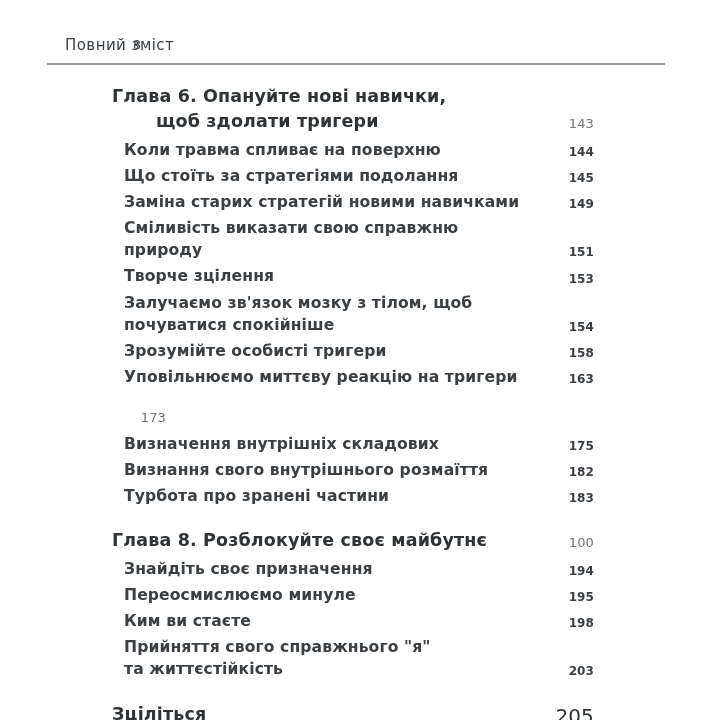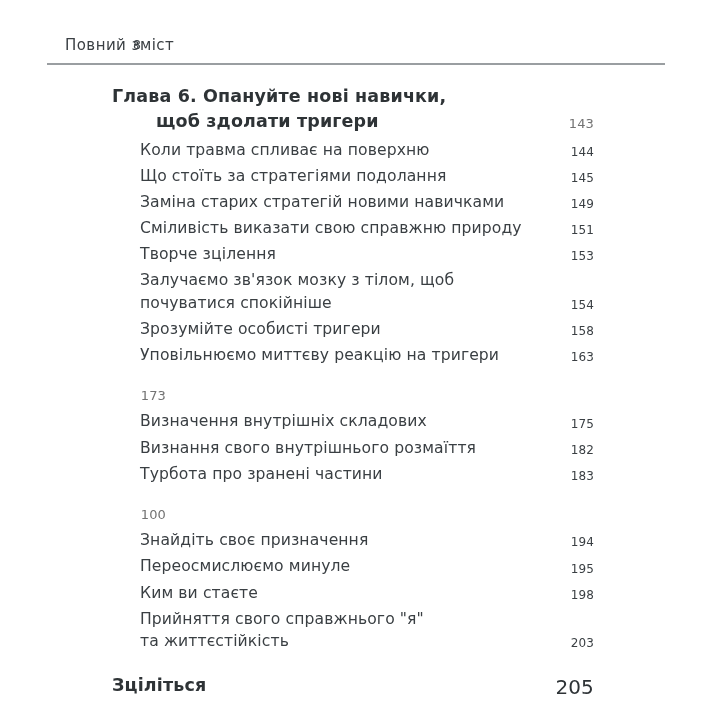--- a/index.html
+++ b/index.html
@@ -114,24 +114,24 @@
   }
   .entry.chapter .num {
     font-weight: normal;
     font-size: 13px;
     color: #737373;
   }
 
   
   .entry.section {
     font-size: 15.6px;
-    font-weight: normal;
+    font-weight: bold;
     letter-spacing: 0.1px;
     color: #3a3f43;
-    margin-left: 28px;
+    margin-left: 12px;
     margin-bottom: 4px;
     align-items: center;
   }
   .entry.section .num {
     font-size: 12px;
     color: #3a3f43;
   }
   .entry.section:last-child {
     margin-bottom: 0;
   }
@@ -213,20 +213,21 @@
           <span class="label">Визнання свого внутрішнього розмаїття</span>
           <span class="num">182</span>
         </div>
         <div class="entry section">
           <span class="label">Турбота про зранені частини</span>
           <span class="num">183</span>
         </div>
       </div>
       <div class="group">
         <div class="entry chapter">
+          <span class="label">Глава 8. Розблокуйте своє майбутнє</span>
           <span class="num">100</span>
         </div>
         <div class="entry section">
           <span class="label">Знайдіть своє призначення</span>
           <span class="num">194</span>
         </div>
         <div class="entry section">
           <span class="label">Переосмислюємо минуле</span>
           <span class="num">195</span>
         </div>

